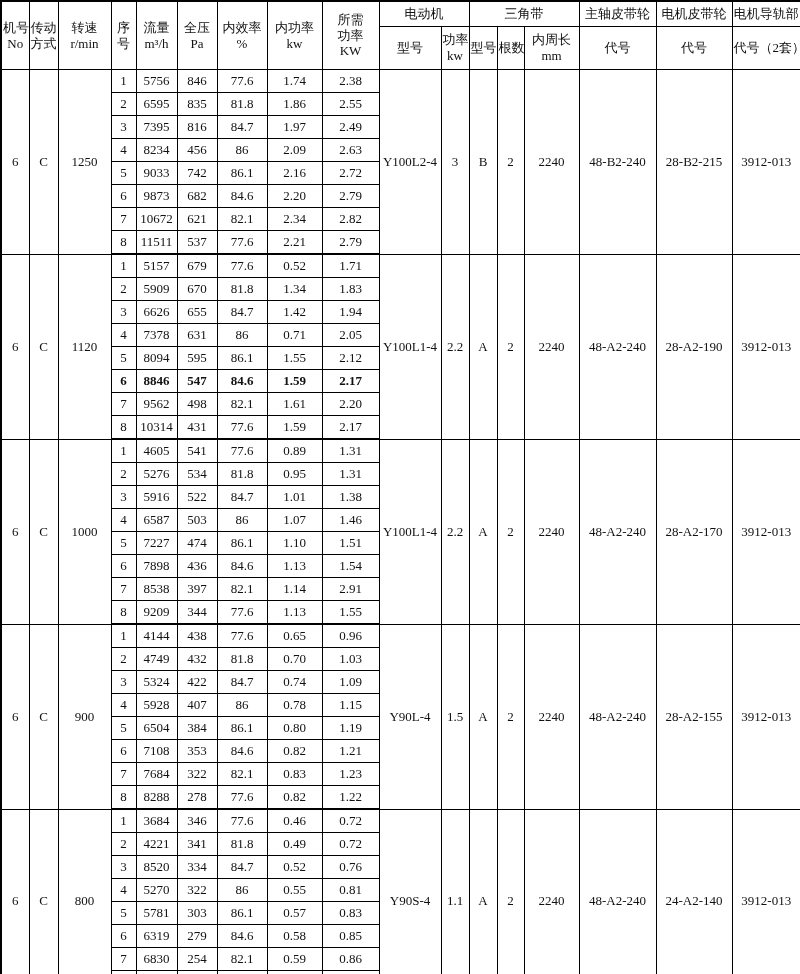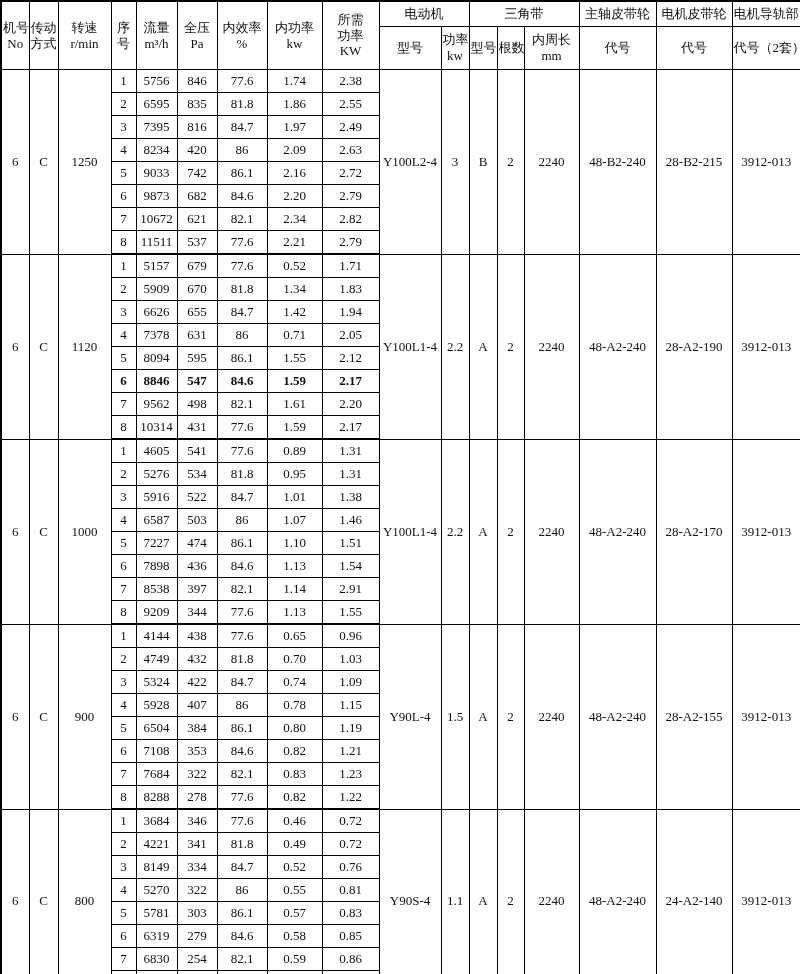--- a/index.html
+++ b/index.html
@@ -150,21 +150,21 @@
         <td>3</td>
         <td>7395</td>
         <td>816</td>
         <td>84.7</td>
         <td>1.97</td>
         <td>2.49</td>
       </tr>
       <tr>
         <td>4</td>
         <td>8234</td>
-        <td>420</td>
+        <td>456</td>
         <td>86</td>
         <td>2.09</td>
         <td>2.63</td>
       </tr>
       <tr>
         <td>5</td>
         <td>9033</td>
         <td>742</td>
         <td>86.1</td>
         <td>2.16</td>
@@ -441,21 +441,21 @@
       <tr>
         <td>2</td>
         <td>4221</td>
         <td>341</td>
         <td>81.8</td>
         <td>0.49</td>
         <td>0.72</td>
       </tr>
       <tr>
         <td>3</td>
-        <td>8149</td>
+        <td>8520</td>
         <td>334</td>
         <td>84.7</td>
         <td>0.52</td>
         <td>0.76</td>
       </tr>
       <tr>
         <td>4</td>
         <td>5270</td>
         <td>322</td>
         <td>86</td>

